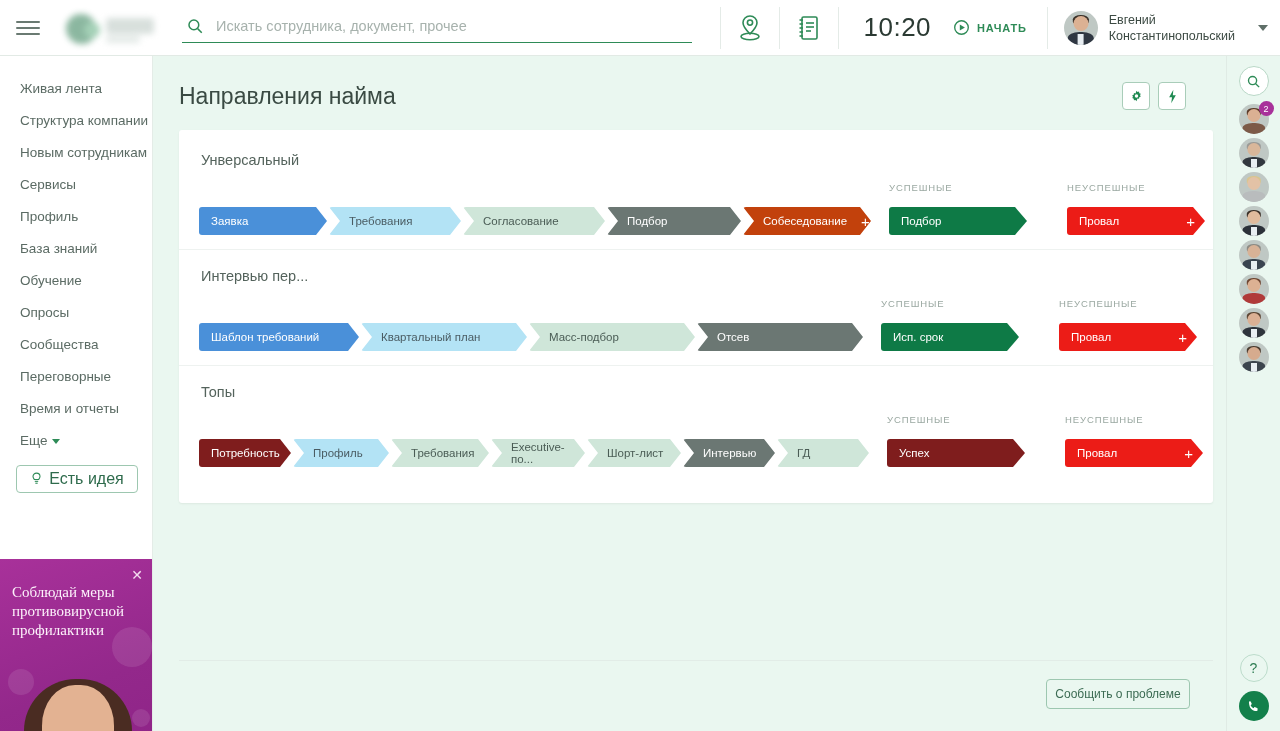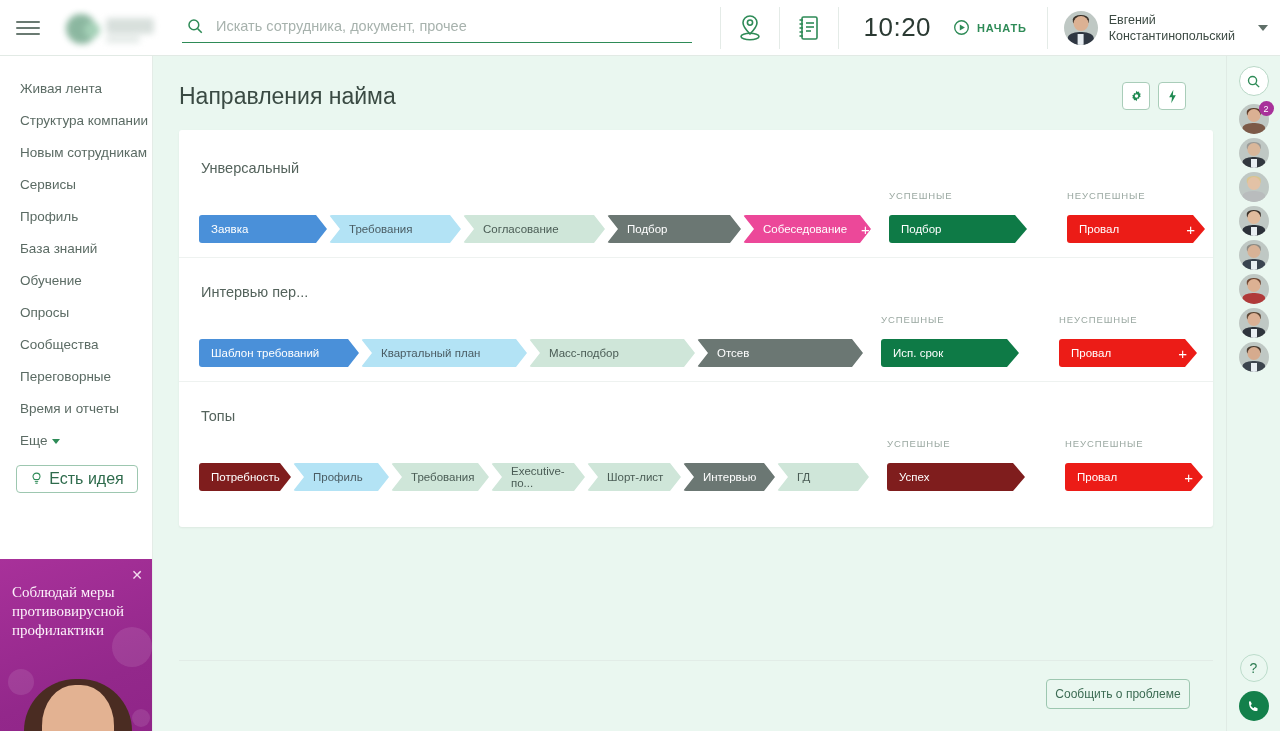--- a/index.html
+++ b/index.html
@@ -116,21 +116,21 @@
   .head-actions { margin-left: auto; display: flex; gap: 8px; }
   .sq-btn { width: 28px; height: 28px; border: 1px solid #a9cdb9; border-radius: 4px;
             background: #fff; display: flex; align-items: center; justify-content: center; cursor: pointer; }
 
   .card {
     margin: 20px 13px 0 26px; background: #fff; border-radius: 3px;
     box-shadow: 0 1px 2px rgba(60,80,70,.08); padding: 4px 0 22px 0;
   }
   .prow { position: relative; padding: 18px 0 14px 0; }
   .prow + .prow { border-top: 1px solid #eef2f0; }
-  .prow-title { font-size: 14.5px; color: #54635c; margin: 8px 0 14px 22px; }
+  .prow-title { font-size: 14.5px; color: #54635c; margin: 0 0 14px 22px; }
 
   .prow-body { display: flex; align-items: flex-end; }
   .stages { display: flex; padding-left: 20px; flex: none; }
   .stage {
     height: 28px; display: flex; align-items: center; position: relative;
     color: #fff; font-size: 11.5px; padding: 0 10px 0 12px; margin-right: 2px;
     cursor: pointer;
     clip-path: polygon(0 0, calc(100% - 11px) 0, 100% 50%, calc(100% - 11px) 100%, 0 100%, 0 100%);
     border-radius: 3px 0 0 3px;
   }
@@ -336,21 +336,21 @@
               </div>
             <div class="stage notch" style="width:132px;background:#b3e3f5;color:#4a5c63">
                 <span>Требования</span>
               </div>
             <div class="stage notch" style="width:142px;background:#cfe6d9;color:#4a5c55">
                 <span>Согласование</span>
               </div>
             <div class="stage notch" style="width:134px;background:#6b7773;color:#ffffff">
                 <span>Подбор</span>
               </div>
-            <div class="stage notch" style="width:128px;background:#ec4899;color:#ffffff">
+            <div class="stage notch" style="width:128px;background:#c2410c;color:#ffffff">
               <span>Собеседование</span>
               <span class="plus">+</span>
             </div>
           </div>
           <div class="sep-v"></div>
           <div class="result-col">
             <div class="result-lbl">УСПЕШНЫЕ</div>
             <div class="result-btn" style="background:#0e7a46">
               <span>Подбор</span>
             </div>

